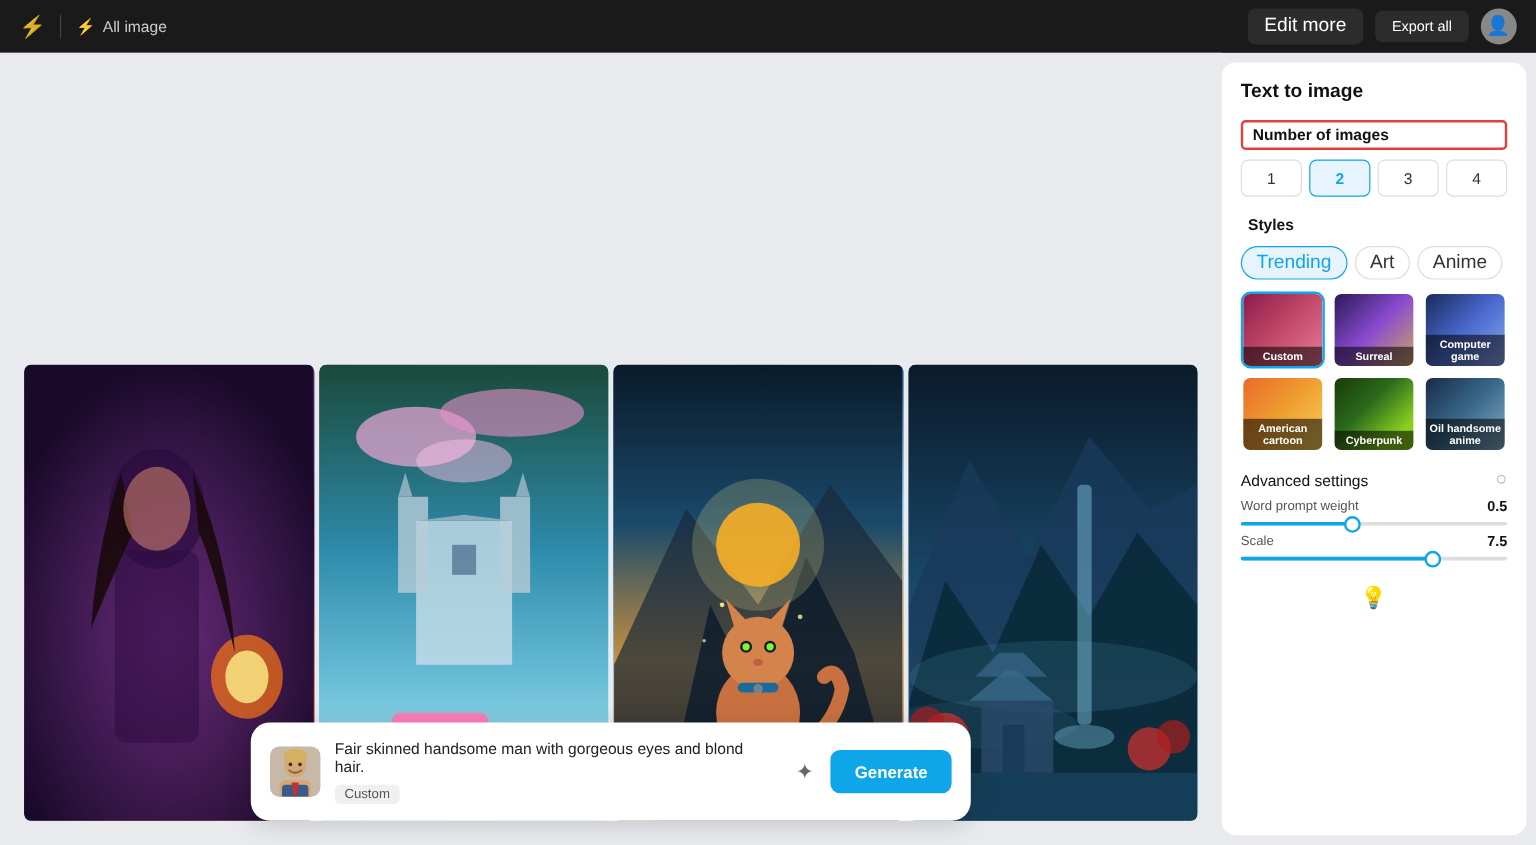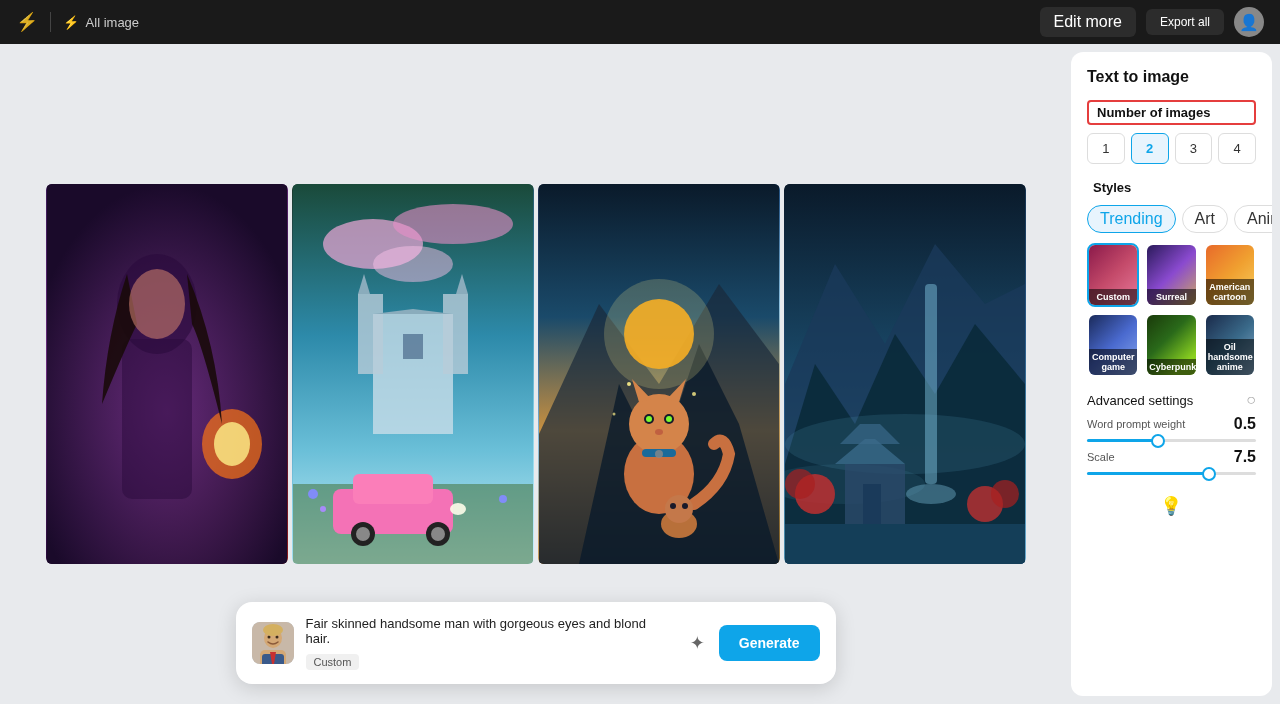--- a/index.html
+++ b/index.html
@@ -26,21 +26,21 @@
     .avatar {
       width: 30px; height: 30px; border-radius: 50%; background: #888;
       overflow: hidden; display: flex; align-items: center; justify-content: center;
     }
 
     
     .main-layout { display: flex; height: calc(704px - 44px); }
 
     
     .image-area {
-      flex: 1; display: flex; align-items: center; justify-content: center;
+      flex: 1; display: flex; align-items: flex-end; justify-content: center;
       padding: 20px; background: #e8eaed; position: relative;
     }
     .image-grid {
       display: grid; grid-template-columns: repeat(4, 1fr); gap: 4px;
       width: 100%; max-width: 980px;
     }
     .image-cell {
       border-radius: 6px; overflow: hidden; height: 380px; background: #ccc;
       position: relative;
     }
@@ -74,21 +74,21 @@
       background: none; border: none; cursor: pointer; font-size: 18px;
       color: #666; padding: 4px;
     }
     .btn-generate {
       background: #0ea5e9; color: #fff; border: none; border-radius: 8px;
       padding: 10px 20px; font-size: 14px; font-weight: 600; cursor: pointer;
     }
 
     
     .right-panel {
-      width: 201px; background: #fff; border-radius: 12px; margin: 8px 8px 8px 0;
+      width: 254px; background: #fff; border-radius: 12px; margin: 8px 8px 8px 0;
       padding: 16px; overflow-y: auto; display: flex; flex-direction: column; gap: 14px;
     }
     .panel-title { font-size: 16px; font-weight: 700; color: #111; }
 
     .section-label {
       font-size: 13px; font-weight: 600; color: #111; margin-bottom: 8px;
       padding: 2px 6px; border-radius: 4px;
     }
     .section-label.highlighted {
       border: 2px solid #e53e3e; padding: 3px 8px;
@@ -155,21 +155,21 @@
 
     
     .advanced-header {
       display: flex; align-items: center; justify-content: space-between;
     }
     .advanced-title { font-size: 13px; font-weight: 400; color: #111; }
     .advanced-toggle { font-size: 16px; color: #aaa; cursor: pointer; }
 
     .slider-section { margin-top: 6px; }
     .slider-label { font-size: 11px; color: #555; margin-bottom: 6px; display: flex; justify-content: space-between; align-items: center; }
-    .slider-value { font-size: 16px; color: #111; font-weight: 600; }
+    .slider-value { font-size: 12px; color: #111; font-weight: 600; }
     .slider-track {
       height: 3px; background: #ddd; border-radius: 2px; position: relative; margin-bottom: 2px;
     }
     .slider-fill { height: 3px; background: #0ea5e9; border-radius: 2px; }
     .slider-thumb {
       width: 14px; height: 14px; background: #fff; border: 2px solid #0ea5e9;
       border-radius: 50%; position: absolute; top: -5.5px; transform: translateX(-50%);
     }
 
     .bottom-icon { text-align: center; margin-top: 4px; font-size: 18px; color: #ccc; }
@@ -413,26 +413,26 @@
       <div class="styles-grid">
         <div class="style-card active">
           <div class="style-img si-custom"></div>
           <div class="style-name">Custom</div>
         </div>
         <div class="style-card">
           <div class="style-img si-surreal"></div>
           <div class="style-name">Surreal</div>
         </div>
         <div class="style-card">
+          <div class="style-img si-computer-game"></div>
+          <div class="style-name">Computer game</div>
+        </div>
+        <div class="style-card">
           <div class="style-img si-american-cartoon"></div>
           <div class="style-name">American cartoon</div>
-        </div>
-        <div class="style-card">
-          <div class="style-img si-computer-game"></div>
-          <div class="style-name">Computer game</div>
         </div>
         <div class="style-card">
           <div class="style-img si-cyberpunk"></div>
           <div class="style-name">Cyberpunk</div>
         </div>
         <div class="style-card">
           <div class="style-img si-oil-painting"></div>
           <div class="style-name">Oil handsome anime</div>
         </div>
       </div>

